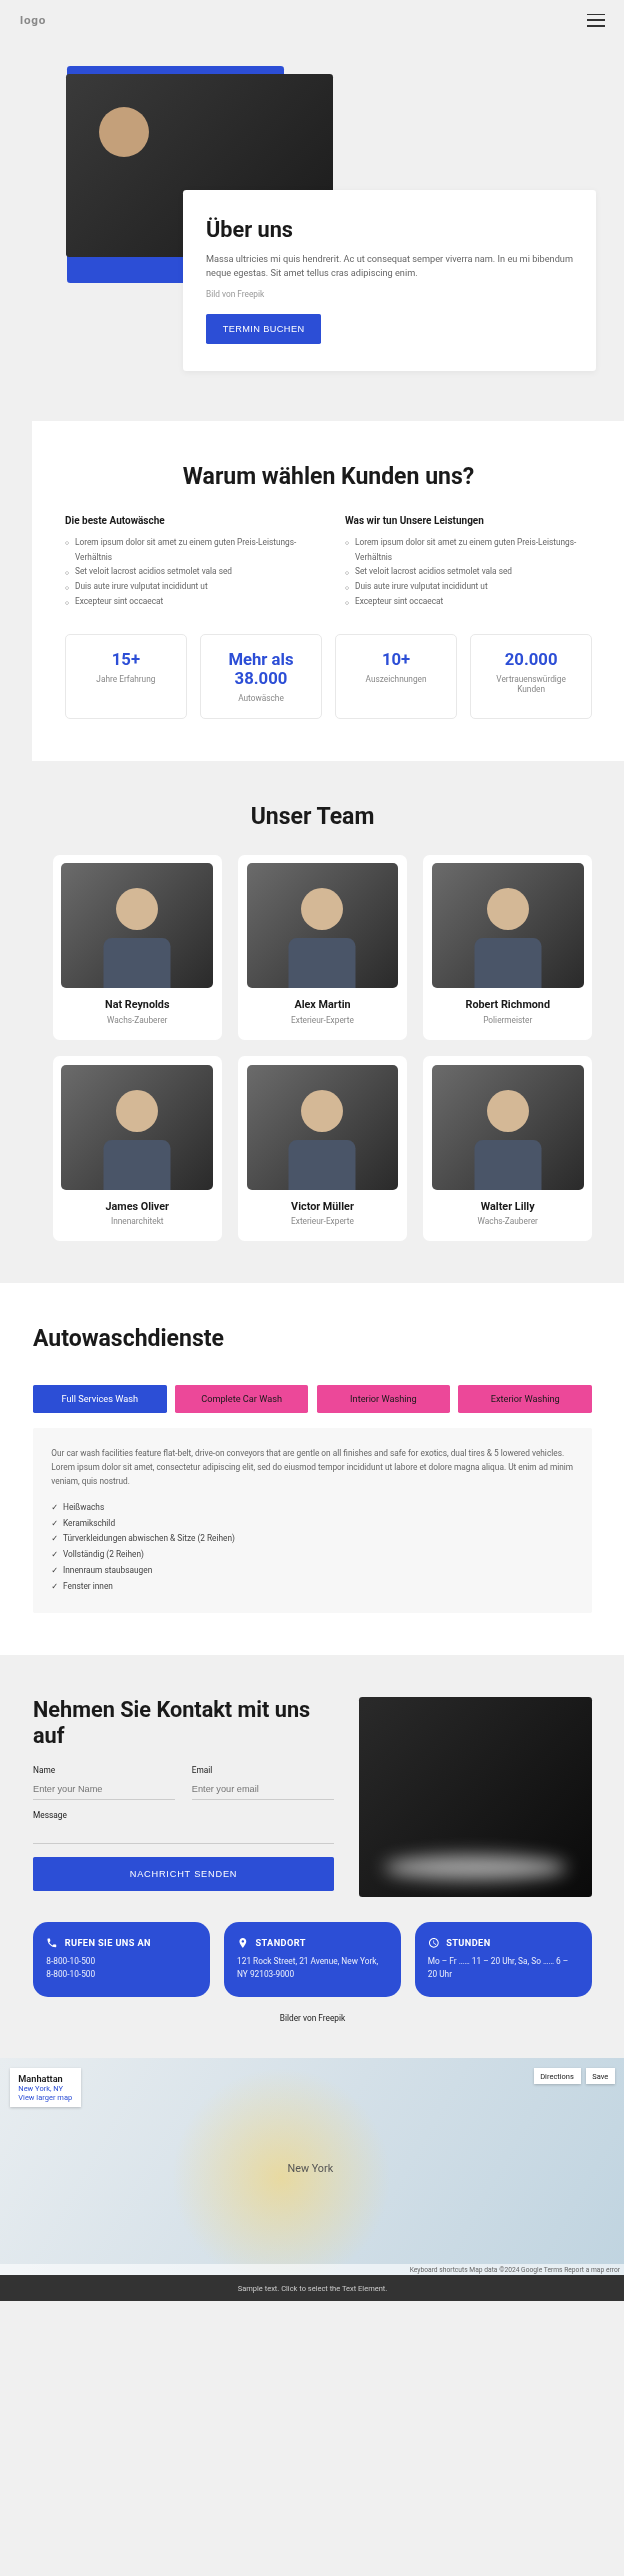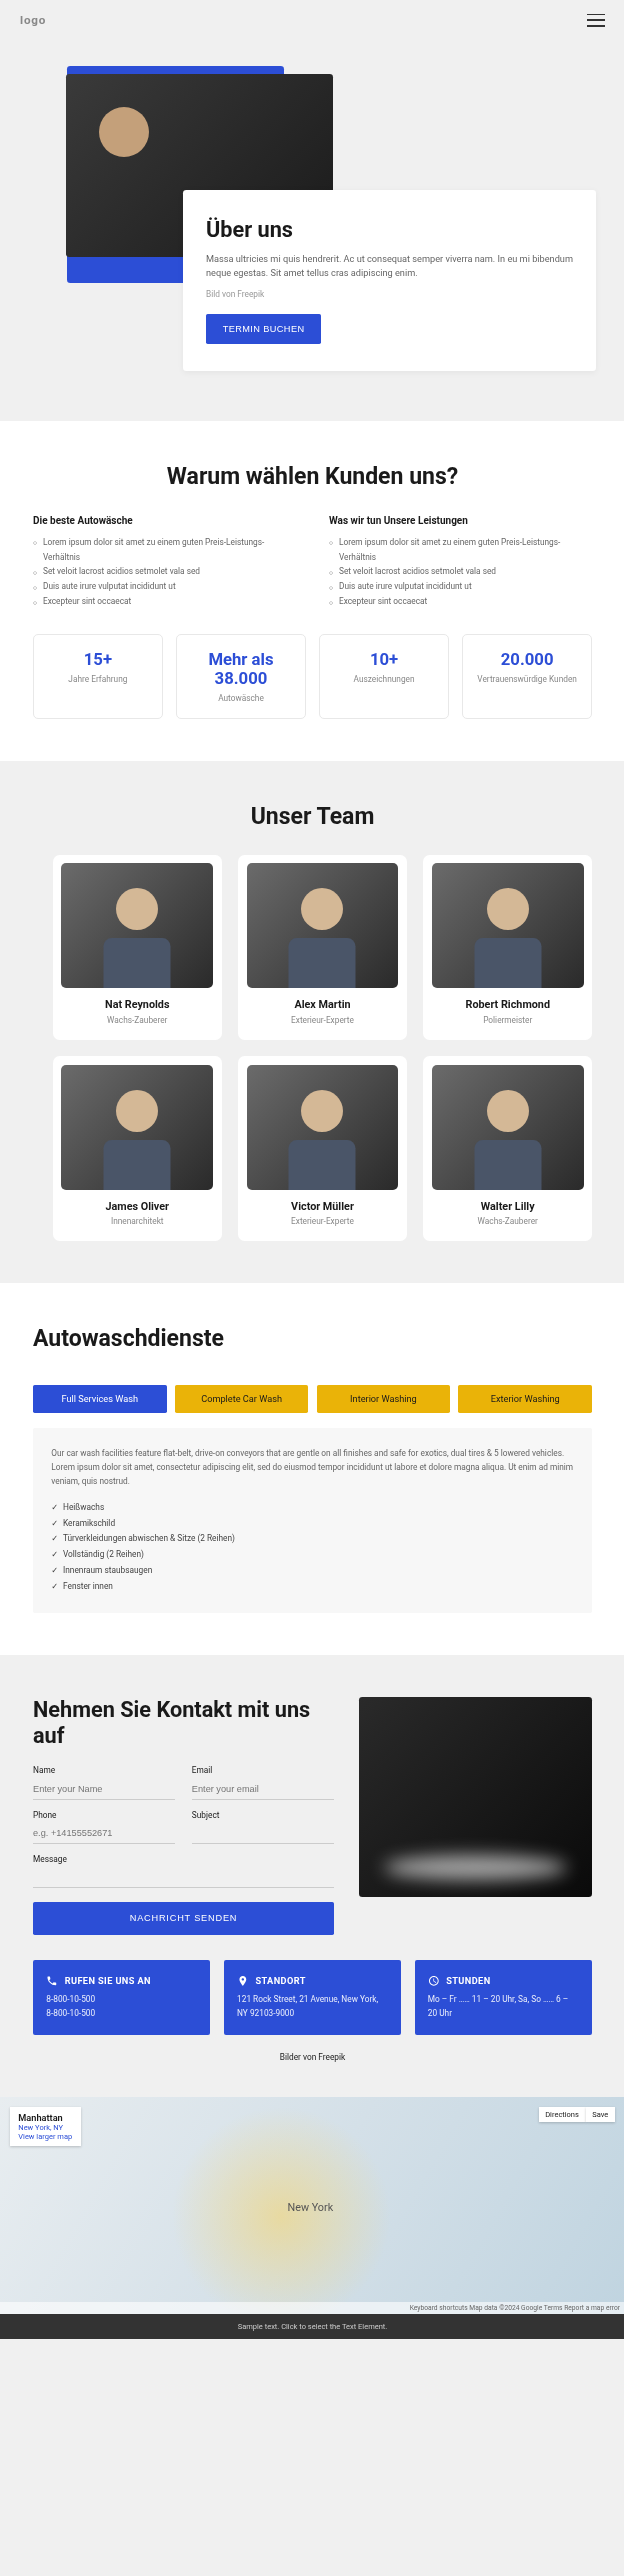--- a/index.html
+++ b/index.html
@@ -12,21 +12,21 @@
 .hero { position: relative; padding: 33px 33px 50px; }
 .hero-bg-blue { position: absolute; width: 217px; height: 217px; background: #2c4ed6; top: 25px; left: 67px; border-radius: 3.3px; }
 .hero-img { position: relative; width: 267px; height: 183px; border-radius: 3.3px; background: linear-gradient(135deg, #3a3a3a, #1a1a1a); margin-left: 33px; display: flex; align-items: center; justify-content: flex-start; overflow: hidden; }
 .hero-img::before { content: ""; position: absolute; left: 33px; top: 33px; width: 50px; height: 50px; background: #c4a07a; border-radius: 50%; }
 .hero-card { position: relative; background: #fff; border-radius: 3.3px; padding: 27px 23px; margin-left: 150px; margin-top: -67px; width: 413px; box-shadow: 0 1.7px 6.7px rgba(0,0,0,0.05); }
 .hero-card h1 { font-size: 21.7px; margin-bottom: 10px; }
 .hero-card p { font-size: 9.2px; color: #666; line-height: 1.6; margin-bottom: 6.7px; }
 .hero-card .credit { font-size: 8.3px; color: #999; margin-bottom: 13.3px; }
 .btn-primary { background: #2c4ed6; color: #fff; border: none; padding: 10px 16.7px; font-size: 9.2px; font-weight: 500; letter-spacing: 0.4px; cursor: pointer; border-radius: 1.7px; }
 
-.why { background: #fff; padding: 42px 33px; }
+.why { background: #fff; padding: 42px 33px; margin-left: 32px; }
 .why h2 { text-align: center; font-size: 23px; margin-bottom: 25px; }
 .why-cols { display: flex; gap: 33px; margin-bottom: 25px; }
 .why-col { flex: 1; }
 .why-col h4 { font-size: 10px; margin-bottom: 8.3px; }
 .why-col ul { list-style: none; }
 .why-col li { font-size: 8.3px; color: #666; line-height: 1.8; position: relative; padding-left: 10px; }
 .why-col li::before { content: "○"; position: absolute; left: 0; font-size: 6.7px; top: 2.5px; }
 .stats { display: flex; gap: 13.3px; }
 .stat-card { flex: 1; background: #fff; border: 0.8px solid #e8e8e8; border-radius: 5px; padding: 15px 11.7px; text-align: center; }
 .stat-val { color: #2c4ed6; font-size: 16.7px; font-weight: 700; margin-bottom: 5px; }
@@ -38,53 +38,53 @@
 .team-card { background: #fff; border-radius: 6.7px; padding: 8.3px 8.3px 15px; text-align: center; }
 .team-img { width: 100%; height: 125px; border-radius: 5px; background: linear-gradient(135deg, #6b6b6b, #2a2a2a); position: relative; margin-bottom: 10px; overflow: hidden; }
 .team-img::before { content: ""; position: absolute; width: 42px; height: 42px; background: #d4b896; border-radius: 50%; top: 25px; left: 50%; transform: translateX(-50%); }
 .team-img::after { content: ""; position: absolute; width: 67px; height: 50px; background: #4a5568; border-radius: 8.3px 8.3px 0 0; bottom: 0; left: 50%; transform: translateX(-50%); }
 .team-card h5 { font-size: 10.8px; margin-bottom: 3.3px; }
 .team-card p { font-size: 8.3px; color: #888; }
 
 .services { background: #fff; padding: 42px 33px; }
 .services h2 { text-align: left; font-size: 23px; margin-bottom: 33px; }
 .tabs { display: flex; gap: 8.3px; margin-bottom: 15px; }
-.tab { flex: 1; padding: 8.3px; text-align: center; font-size: 9.2px; background: #eab308; cursor: pointer; border-radius: 1.7px; }
+.tab { flex: 1; padding: 8.3px; text-align: center; font-size: 9.2px; background: #ec4899; cursor: pointer; border-radius: 1.7px; }
 .tab.active { background: #2c4ed6; color: #fff; }
 .tab-content { background: #f7f7f7; padding: 18.3px; border-radius: 1.7px; }
 .tab-content p { font-size: 8.3px; color: #666; line-height: 1.7; margin-bottom: 11.7px; }
 .tab-content ul { list-style: none; }
 .tab-content li { font-size: 8.3px; color: #444; line-height: 1.9; position: relative; padding-left: 11.7px; }
 .tab-content li::before { content: "✓"; position: absolute; left: 0; }
 
 .contact { padding: 42px 33px 25px; }
 .contact-wrap { display: flex; gap: 25px; margin-bottom: 25px; }
 .contact-form { flex: 1; }
 .contact-form h2 { font-size: 21.7px; line-height: 1.2; margin-bottom: 16.7px; }
 .form-row { display: flex; gap: 16.7px; margin-bottom: 10px; }
 .form-field { flex: 1; }
 .form-field label { font-size: 8.3px; display: block; margin-bottom: 3.3px; }
 .form-field input, .form-field textarea { width: 100%; border: none; border-bottom: 0.8px solid #ccc; background: transparent; padding: 5px 0; font-size: 9.2px; outline: none; }
 .btn-send { width: 100%; background: #2c4ed6; color: #fff; border: none; padding: 11.7px; font-size: 9.2px; letter-spacing: 0.8px; cursor: pointer; margin-top: 13.3px; border-radius: 1.7px; }
 .contact-img { width: 233px; height: 200px; background: linear-gradient(135deg, #2a2a2a, #0a0a0a); border-radius: 3.3px; position: relative; overflow: hidden; }
 .contact-img::after { content: ""; position: absolute; bottom: 16.7px; left: 25px; right: 25px; height: 25px; background: rgba(255,255,255,0.6); border-radius: 50%; filter: blur(8.3px); }
 
 .info-cards { display: flex; gap: 13.3px; margin-bottom: 16.7px; }
-.info-card { flex: 1; background: #2c4ed6; color: #fff; padding: 15px 13.3px; border-radius: 2px; }
+.info-card { flex: 1; background: #2c4ed6; color: #fff; padding: 15px 13.3px; border-radius: 15px; }
 .info-card .ic-head { display: flex; align-items: center; gap: 6.7px; margin-bottom: 6.7px; }
 .info-card h5 { font-size: 9.2px; letter-spacing: 0.4px; }
 .info-card .ic-icon { width: 11.7px; height: 11.7px; }
 .info-card p { font-size: 8.3px; line-height: 1.6; opacity: 0.9; }
 .credit-center { text-align: center; font-size: 8.3px; margin-bottom: 10px; }
 
 .map { height: 217px; background: linear-gradient(120deg, #e8edf0 0%, #d4e0e8 50%, #c0d4e0 100%); position: relative; overflow: hidden; }
 .map::before { content: ""; position: absolute; inset: 0; background: radial-gradient(circle at 45% 55%, rgba(250,210,90,0.5) 0%, transparent 30%); }
 .map-label { position: absolute; top: 10px; left: 10px; background: #fff; padding: 5px 8.3px; font-size: 9.2px; font-weight: 600; box-shadow: 0 0.8px 2.5px rgba(0,0,0,0.2); }
 .map-label small { display: block; font-weight: 400; font-size: 7.5px; color: #2c4ed6; }
-.map-btns { position: absolute; top: 10px; right: 10px; display: flex; }
+.map-btns { position: absolute; top: 10px; right: 10px; display: flex; gap: 5px; }
 .map-btns span { background: #fff; padding: 3.3px 6.7px; font-size: 7.5px; box-shadow: 0 0.8px 2.5px rgba(0,0,0,0.2); }
 .map-city { position: absolute; top: 48%; left: 46%; font-size: 10.8px; color: #555; }
 .map-footer { position: absolute; bottom: 0; left: 0; right: 0; background: rgba(255,255,255,0.6); font-size: 6.7px; text-align: right; padding: 1.7px 5px; color: #666; }
 
 .sel-text { text-align: center; font-size: 7.5px; color: #999; padding: 8.3px; background: #333; color: #ccc; }
 </style>
 </head>
 <body>
 
 <header>
@@ -213,30 +213,20 @@
       <div class="form-row">
         <div class="form-field">
           <label>Name</label>
           <input type="text" placeholder="Enter your Name" style="">
         </div>
         <div class="form-field">
           <label>Email</label>
           <input type="email" placeholder="Enter your email" style="">
         </div>
       </div>
-      <div class="form-row">
-        <div class="form-field">
-          <label>Phone</label>
-          <input type="text" placeholder="e.g. +14155552671" style="">
-        </div>
-        <div class="form-field">
-          <label>Subject</label>
-          <input type="text" style="">
-        </div>
-      </div>
       <div class="form-field">
         <label>Message</label>
         <input type="text" style="">
       </div>
       <button class="btn-send">NACHRICHT SENDEN</button>
     </div>
     <div class="contact-img"></div>
   </div>
 
   <div class="info-cards">

